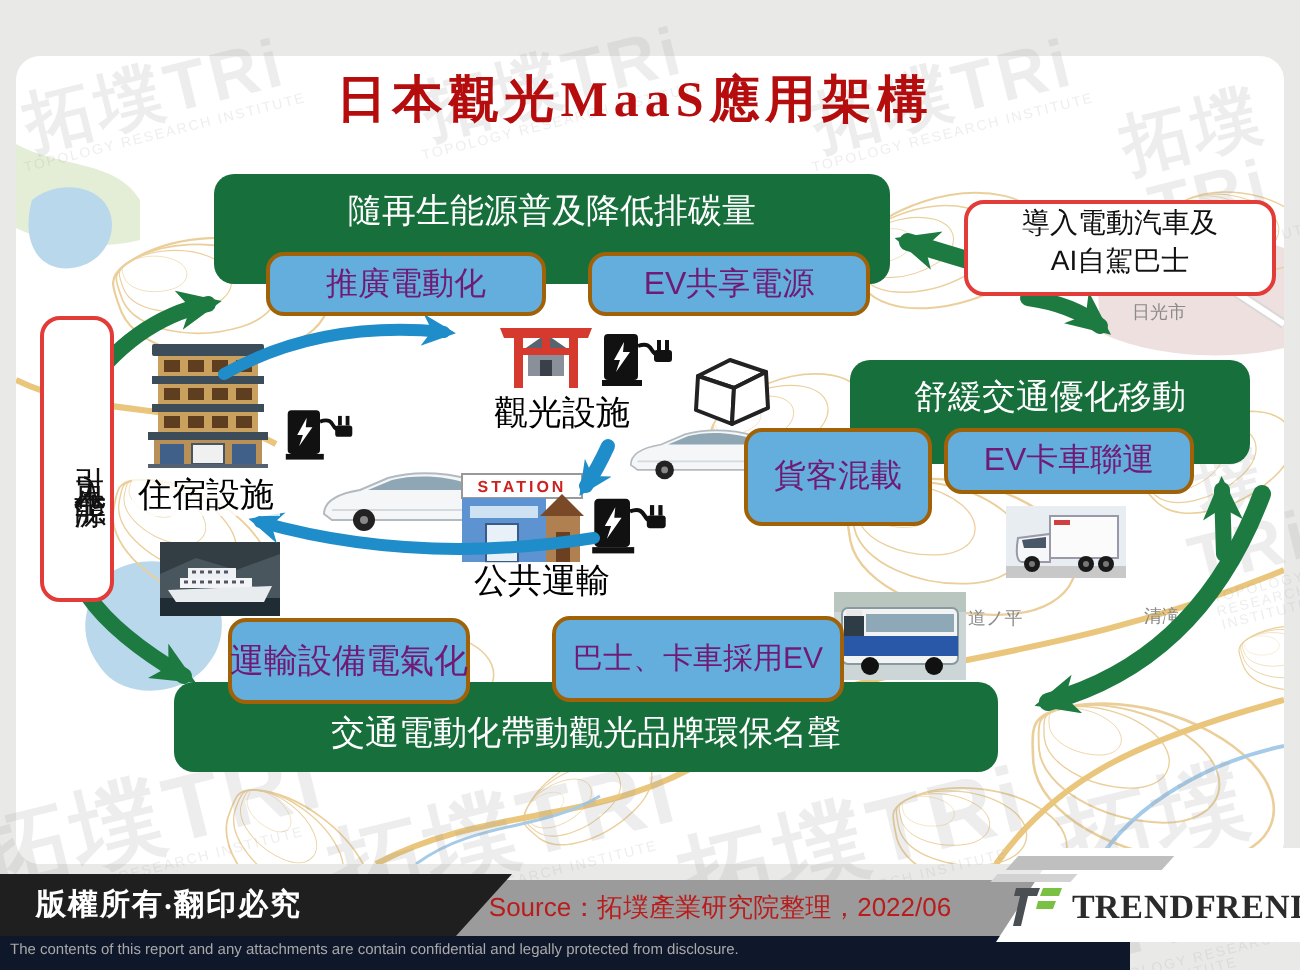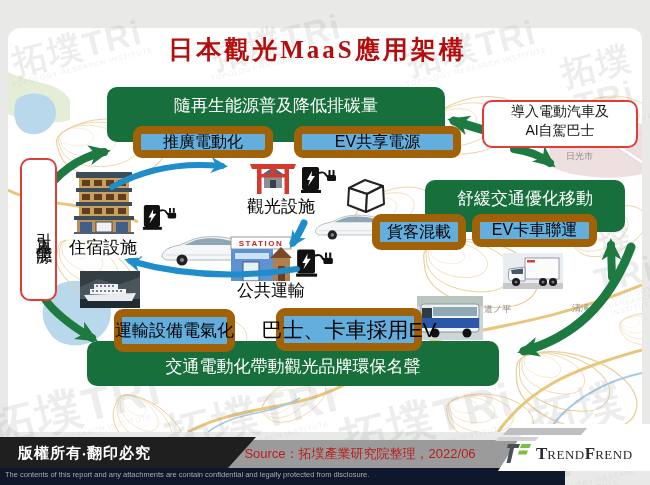--- a/index.html
+++ b/index.html
@@ -14,22 +14,22 @@
          letter-spacing:3px;color:#b50d0d;}
   .wm{position:absolute;z-index:1;transform:rotate(-14deg);color:#9a9a9a;opacity:.17;
       pointer-events:none;text-align:center;line-height:1;}
   .wm .wm-logo{display:block;font-size:34px;font-weight:bold;letter-spacing:2px;}
   .wm .wm-sub{display:block;font-size:7px;letter-spacing:1px;}
   .wm.big .wm-logo{font-size:46px;}
   .gbox{position:absolute;background:#176f3b;border-radius:10px;color:#fff;display:flex;
         justify-content:center;font-size:17px;z-index:4;box-sizing:border-box;}
   .gbox.topalign{align-items:flex-start;padding-top:7px;}
   .gbox.botalign{align-items:flex-end;padding-bottom:8px;}
-  .bbox{position:absolute;background:#63aedd;border:8px solid #a16207;border-radius:9px;
-        color:#000000;display:flex;align-items:center;justify-content:center;font-size:16px;
+  .bbox{position:absolute;background:#63aedd;border:2px solid #a16207;border-radius:9px;
+        color:#701a75;display:flex;align-items:center;justify-content:center;font-size:16px;
         z-index:5;box-sizing:border-box;white-space:nowrap;}
   .rbox{position:absolute;background:#fff;border:2.5px solid #e23c39;border-radius:10px;
         color:#111;display:flex;flex-direction:column;align-items:center;justify-content:flex-start;
         text-align:center;z-index:5;box-sizing:border-box;font-size:14px;line-height:1.35;}
   .vbox{writing-mode:vertical-rl;text-orientation:upright;letter-spacing:3px;font-size:16px;}
   .lbl{position:absolute;font-size:17px;color:#000;z-index:5;
        background:rgba(255,255,255,.78);padding:0 3px;line-height:1.15;white-space:nowrap;}
   .maplbl{position:absolute;font-size:9px;color:#8a8a8a;z-index:1;white-space:nowrap;}
   .img{position:absolute;z-index:2;line-height:0;}
   .arrows{position:absolute;left:0;top:0;z-index:3;pointer-events:none;}
@@ -44,21 +44,21 @@
              transform:skewX(-42deg);z-index:8;}
   .f-black{position:absolute;left:0;top:437px;width:256px;height:31px;background:#1f1f1f;
            clip-path:polygon(0 0,100% 0,calc(100% - 28px) 100%,0 100%);z-index:9;
            color:#fff;font-size:15px;font-weight:bold;line-height:31px;padding-left:18px;
            box-sizing:border-box;letter-spacing:1px;}
   .f-src{position:absolute;left:235px;top:440px;width:250px;height:28px;z-index:9;color:#b91c1c;
          font-size:13px;line-height:28px;text-align:center;white-space:nowrap;}
   .f-logo{position:absolute;left:506px;top:442px;z-index:9;display:flex;align-items:center;}
   .f-brand{font-family:"Liberation Serif",serif;color:#2b2b2b;margin-left:4px;white-space:nowrap;}
   .f-brand .cap{font-size:17px;font-weight:bold;}
-  .f-brand .low{font-size:13px;font-weight:normal;letter-spacing:.5px;}
+  .f-brand .low{font-size:17px;font-weight:bold;letter-spacing:.5px;}
   .f-disc{position:absolute;left:0;top:468px;width:565px;height:17px;background:#0f172a;z-index:5;}
   .f-disc span{position:absolute;left:5px;top:2px;font-size:7.5px;color:#a9a9a9;}
 </style>
 </head>
 <body>
 
 <div class="panel"></div>
 
 <div class="map">
   <svg width="634" height="362" viewBox="0 0 634 362">
@@ -328,47 +328,47 @@
     <path d="M297,269 Q208,283 130,261" stroke="#1f8dc9" stroke-width="6" marker-end="url(#hb)"></path>
   </g>
 </svg>
 
 <div class="gbox topalign" style="left:107px;top:87px;width:338px;height:55px;">
   <span>隨再生能源普及降低排碳量</span>
 </div>
 <div class="bbox" style="left:133px;top:126px;width:140px;height:32px;">
   <span>推廣電動化</span>
 </div>
-<div class="bbox" style="left:294px;top:126px;width:167px;height:32px;">
+<div class="bbox" style="left:294px;top:126px;width:141px;height:32px;">
   <span>EV共享電源</span>
 </div>
 
 <div class="rbox" style="left:482px;top:100px;width:156px;height:48px;">
   <span>導入電動汽車及</span>
   <span>AI自駕巴士</span>
 </div>
 
 <div class="rbox vbox" style="left:20px;top:158px;width:37px;height:143px;">
   <span>引入再生能源</span>
 </div>
 
 <div class="gbox topalign" style="left:425px;top:180px;width:200px;height:52px;">
   <span>舒緩交通優化移動</span>
 </div>
-<div class="bbox" style="left:372px;top:214px;width:94px;height:36px;">
+<div class="bbox" style="left:372px;top:214px;width:94px;height:49px;">
   <span>貨客混載</span>
 </div>
 <div class="bbox" style="left:472px;top:214px;width:125px;height:33px;">
   <span>EV卡車聯運</span>
 </div>
 
 <div class="bbox" style="left:114px;top:309px;width:121px;height:43px;font-size:17px;">
   <span>運輸設備電氣化</span>
 </div>
-<div class="bbox" style="left:276px;top:308px;width:146px;height:43px;font-size:21px;">
+<div class="bbox" style="left:276px;top:308px;width:146px;height:43px;font-size:15px;">
   <span>巴士、卡車採用EV</span>
 </div>
 <div class="gbox botalign" style="left:87px;top:341px;width:412px;height:45px;">
   <span>交通電動化帶動觀光品牌環保名聲</span>
 </div>
 
 <div class="lbl" style="left:66px;top:238px;">住宿設施</div>
 <div class="lbl" style="left:244px;top:197px;">觀光設施</div>
 <div class="lbl" style="left:234px;top:281px;">公共運輸</div>
 

